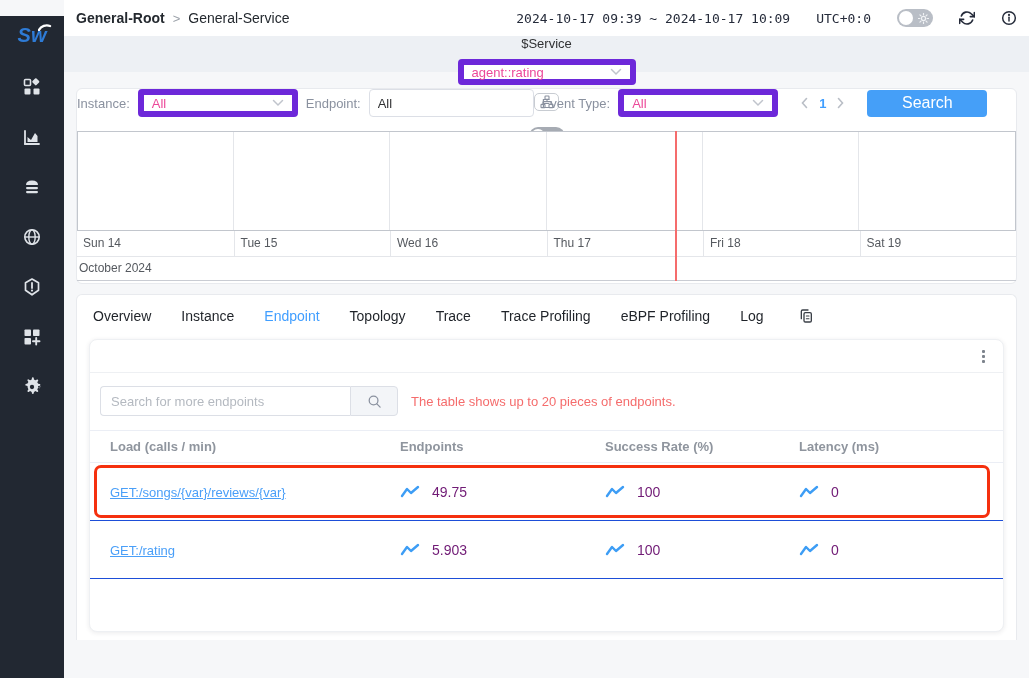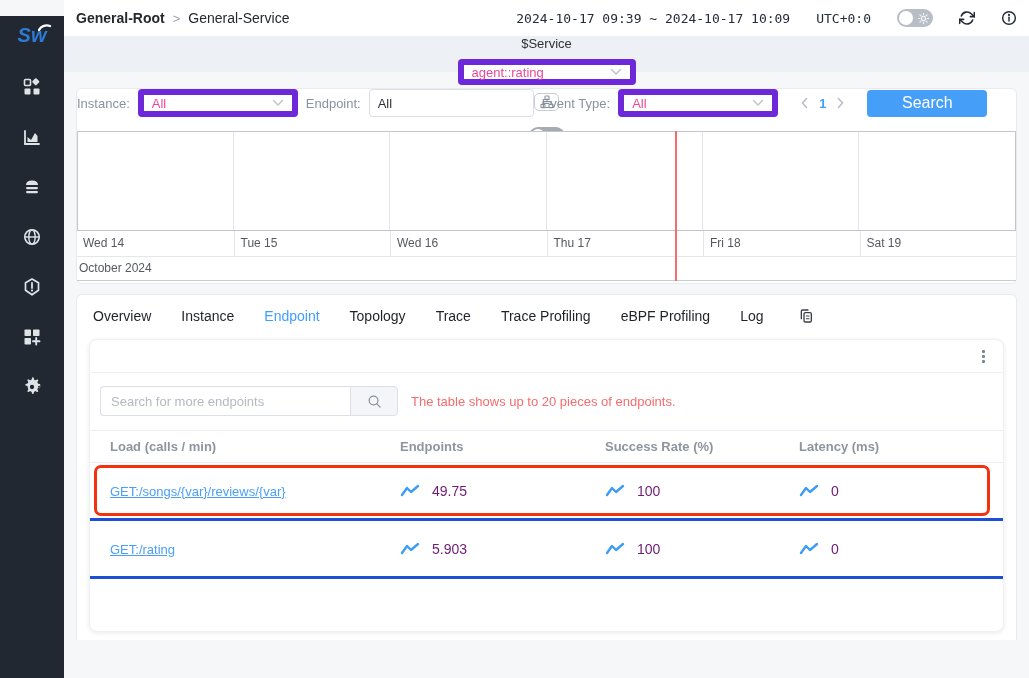--- a/index.html
+++ b/index.html
@@ -78,21 +78,21 @@
   .search-row { display:flex; align-items:center; padding:13px 10px 14px; }
   .ep-search { width:250px; height:30px; border:1px solid #dcdfe6; border-right:none; border-radius:4px 0 0 4px; padding:0 10px;
                font-size:13px; color:#303133; outline:none; font-family:"Liberation Sans",sans-serif; }
   .ep-search::placeholder { color:#b4b9c0; }
   .mag-btn { width:48px; height:30px; background:#f3f5f8; border:1px solid #dcdfe6; border-radius:0 4px 4px 0; display:flex; align-items:center; justify-content:center; cursor:pointer; }
   .notice { margin-left:13px; font-size:13px; color:#f56c6c; }
 
   .cols { display:grid; grid-template-columns:290px 205px 194px auto; align-items:center; padding-left:20px; }
   .thead { height:33px; border-top:1px solid #ebeef5; border-bottom:1px solid #ebeef5; }
   .th { font-size:13px; font-weight:bold; color:#8f959e; }
-  .trow { height:58px; position:relative; border-bottom:3px solid #1d4ed8; }
+  .trow { height:58px; position:relative; border-bottom:1px solid #1d4ed8; }
   .ep-link { font-size:13px; color:#4a9ff8; text-decoration:underline; cursor:pointer; }
   .metric { display:flex; align-items:center; gap:12px; }
   .metric-val { font-size:14px; color:#701a75; }
   .spark { cursor:pointer; display:flex; }
   .annotation { position:absolute; left:4px; right:13px; top:2px; bottom:2px; border:3px solid #f5300e; border-radius:7px; pointer-events:none; z-index:4; }
 </style>
 </head>
 <body>
 
 <div class="sidebar">
@@ -255,21 +255,21 @@
       <div class="timeline">
         <div class="tl-plot">
           <div class="tl-cell"></div>
           <div class="tl-cell"></div>
           <div class="tl-cell"></div>
           <div class="tl-cell"></div>
           <div class="tl-cell"></div>
           <div class="tl-cell"></div>
         </div>
         <div class="tl-days">
-          <div class="tl-day">Wed 14</div>
+          <div class="tl-day">Sun 14</div>
           <div class="tl-day">Tue 15</div>
           <div class="tl-day">Wed 16</div>
           <div class="tl-day">Thu 17</div>
           <div class="tl-day">Fri 18</div>
           <div class="tl-day">Sat 19</div>
         </div>
         <div class="tl-month">October 2024</div>
         <div class="tl-marker" style="left:598px;"></div>
       </div>
     </div>

